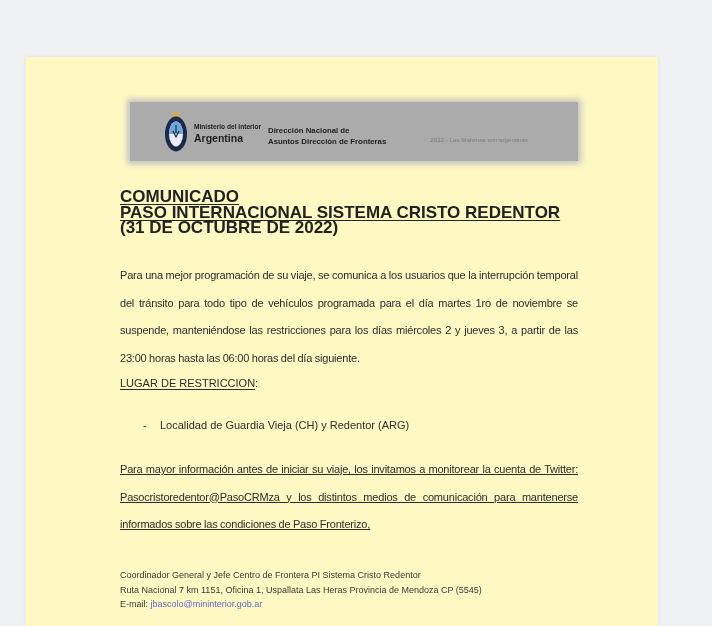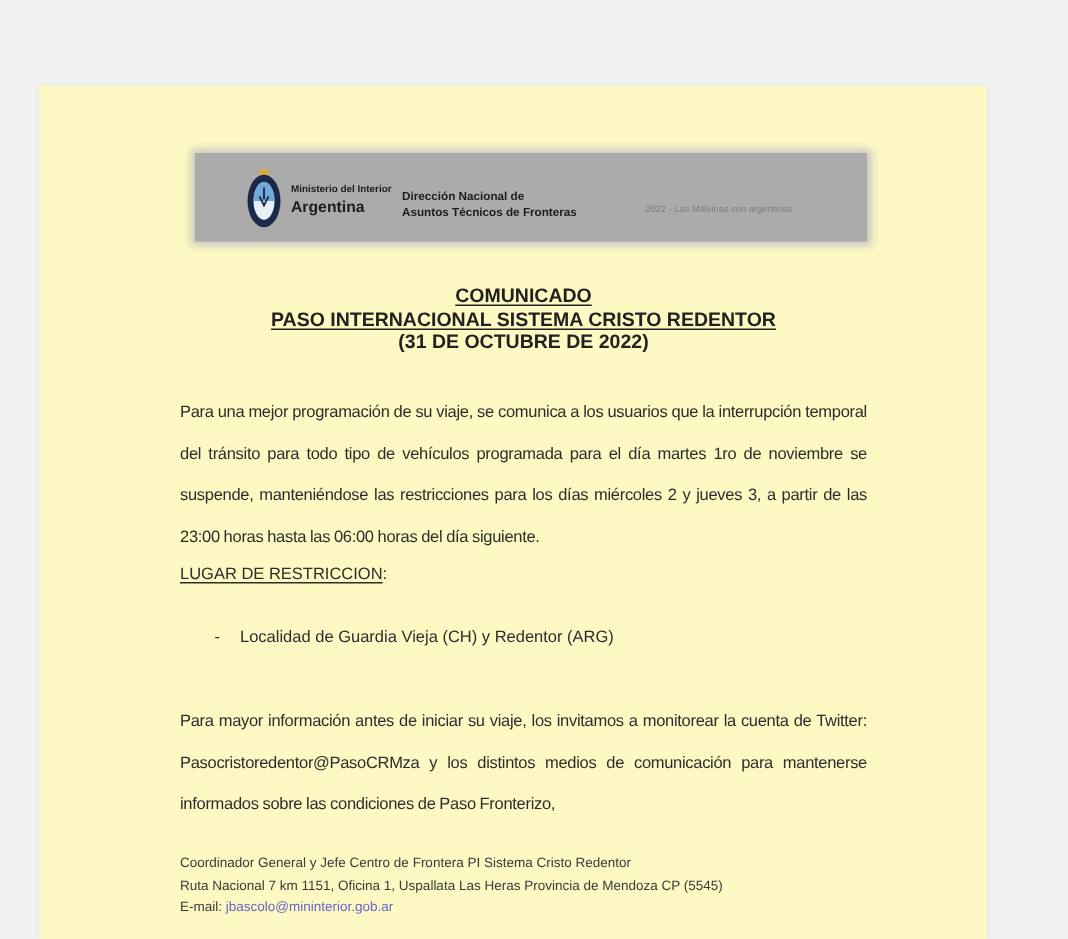--- a/index.html
+++ b/index.html
@@ -40,31 +40,31 @@
     position: absolute; left: 138px; top: 24px;
     color: #1d1d1d; font-size: 7.8px; font-weight: bold; line-height: 10.5px;
   }
   .banner-right {
     position: absolute; right: 50px; top: 34px;
     color: #7d7d7d; font-size: 6.2px;
   }
   
   .title-block {
     position: absolute; left: 94px; top: 132px; width: 458px;
-    text-align: center; font-weight: bold; font-size: 13px;
+    font-weight: bold; font-size: 17px;
     line-height: 15.5px; color: #222;
   }
   .title-block .u { text-decoration: underline; text-underline-offset: 2px; }
   .para {
     position: absolute; left: 94px; width: 458px;
     font-size: 11px; line-height: 27.5px; text-align: justify;
     letter-spacing: -0.2px; word-spacing: -0.3px; color: #2d2d2d;
   }
   .para1 { top: 205px; }
-  .para2 { top: 411px; }
+  .para2 { top: 399px; text-decoration: underline; }
   .lugar {
     position: absolute; left: 94px; top: 319px;
     font-size: 11px; line-height: 15px; color: #2d2d2d; text-align: center;
   }
   .lugar .u { text-decoration: underline; text-underline-offset: 2px; }
   .bullet {
     position: absolute; left: 117px; top: 361px;
     font-size: 11px; line-height: 15px; color: #2d2d2d;
     display: flex;
   }
@@ -90,21 +90,21 @@
       <path d="M5 23 a7 12.5 0 0 1 14 0 z" fill="#6fa8d8"></path>
       <path d="M9 20 l3 6 l3 -6" stroke="#1b2a4a" stroke-width="1.2" fill="none"></path>
       <rect x="11.4" y="14" width="1.2" height="8" fill="#1b2a4a"></rect>
     </svg>
     <div class="banner-ministry">
       <div class="small">Ministerio del Interior</div>
       <div class="big">Argentina</div>
     </div>
     <div class="banner-direction">
       <div>Dirección Nacional de</div>
-      <div>Asuntos Técnicos de Fronteras</div>
+      <div>Asuntos Dirección de Fronteras</div>
     </div>
     <div class="banner-right">2022 - Las Malvinas son argentinas</div>
   </div>
 
   <div class="title-block">
     <div class="u">COMUNICADO</div>
     <div class="u">PASO INTERNACIONAL SISTEMA CRISTO REDENTOR</div>
     <div>(31 DE OCTUBRE DE 2022)</div>
   </div>
 

